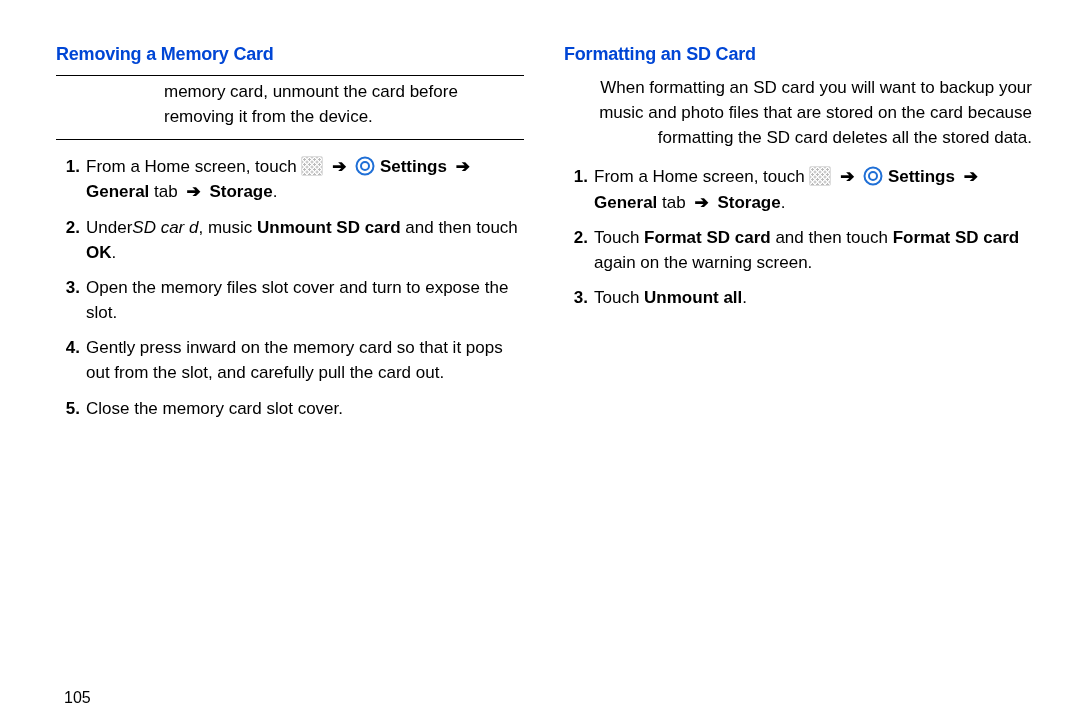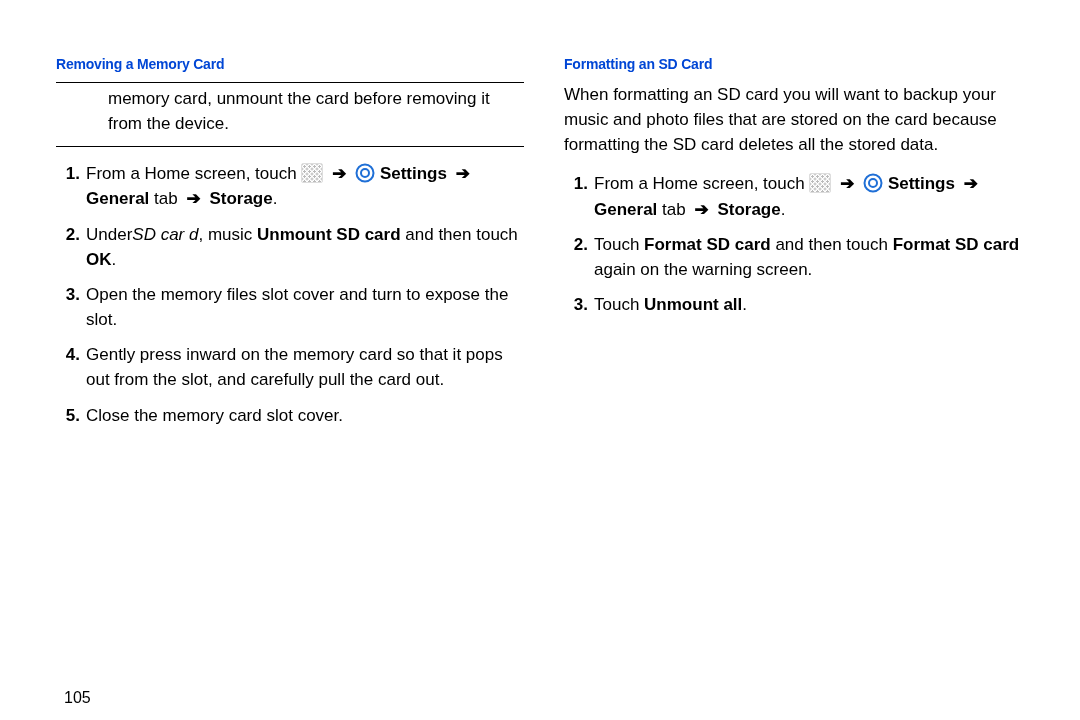--- a/index.html
+++ b/index.html
@@ -22,41 +22,41 @@
     gap: 40px;
     position: relative;
   }
   .col {
     flex: 1;
     min-width: 0;
   }
   h2.section {
     color: #0046d5;
     font-weight: 700;
-    font-size: 14px;
-    margin: 12px 0 10px 0;
+    font-size: 18px;
+    margin: 0 0 10px 0;
     letter-spacing: -0.2px;
   }
   .hr {
     border: none;
     border-top: 1px solid #000;
     margin: 4px 0;
   }
   .important {
     padding: 6px 0;
     line-height: 1.45;
   }
   .important .lead {
     font-weight: 700;
   }
   .important .body {
     display: inline;
   }
   .important-wrap .cont {
-    margin-left: 52px;
+    margin-left: 108px;
     line-height: 1.45;
   }
   ol.steps {
     list-style: none;
     padding: 0;
     margin: 14px 0 0 0;
   }
   ol.steps li {
     display: flex;
     margin-bottom: 10px;
@@ -69,20 +69,21 @@
     margin-right: 6px;
   }
   ol.steps li .body {
     flex: 1;
   }
   .b { font-weight: 700; }
   .i { font-style: italic; }
   .intro {
     line-height: 1.48;
     margin-bottom: 10px;
+    text-align: right;
   }
   .pagenum {
     position: absolute;
     left: 64px;
     bottom: 13px;
     font-size: 16px;
   }
   
   .icon {
     display: inline-block;

